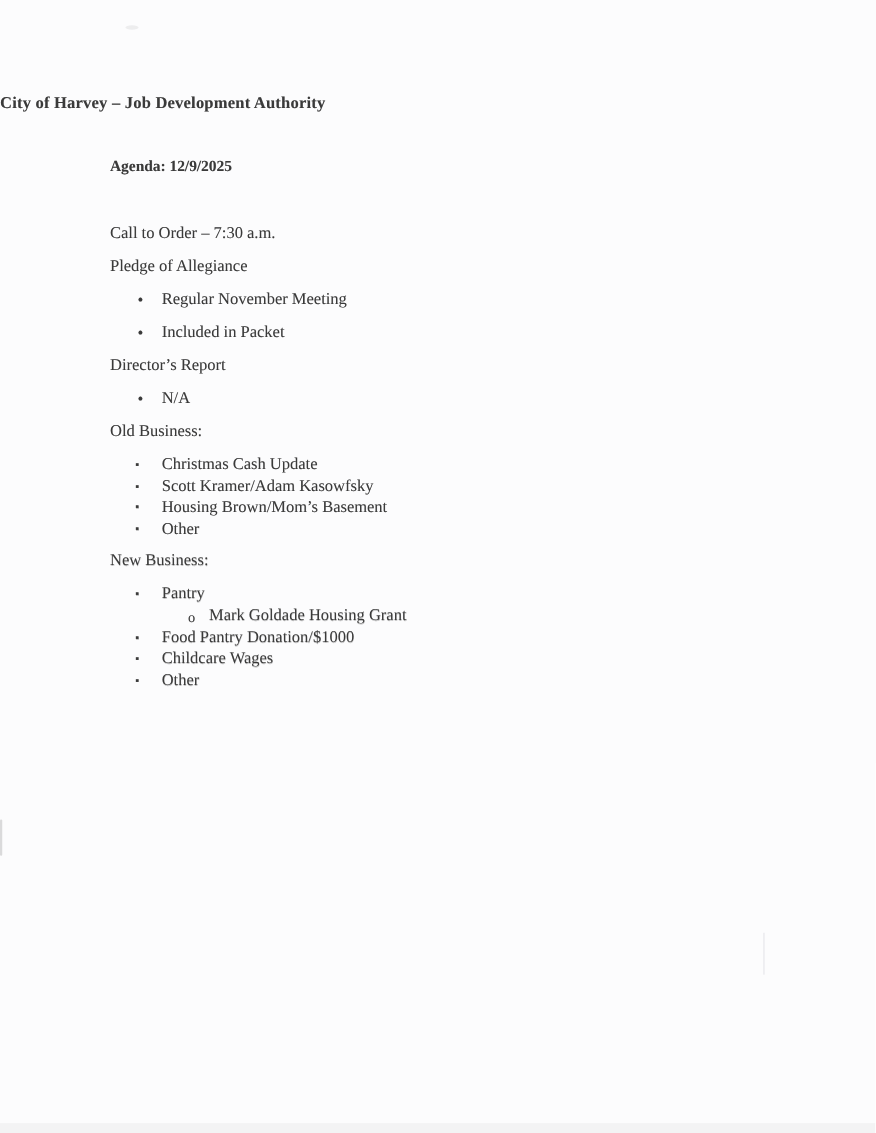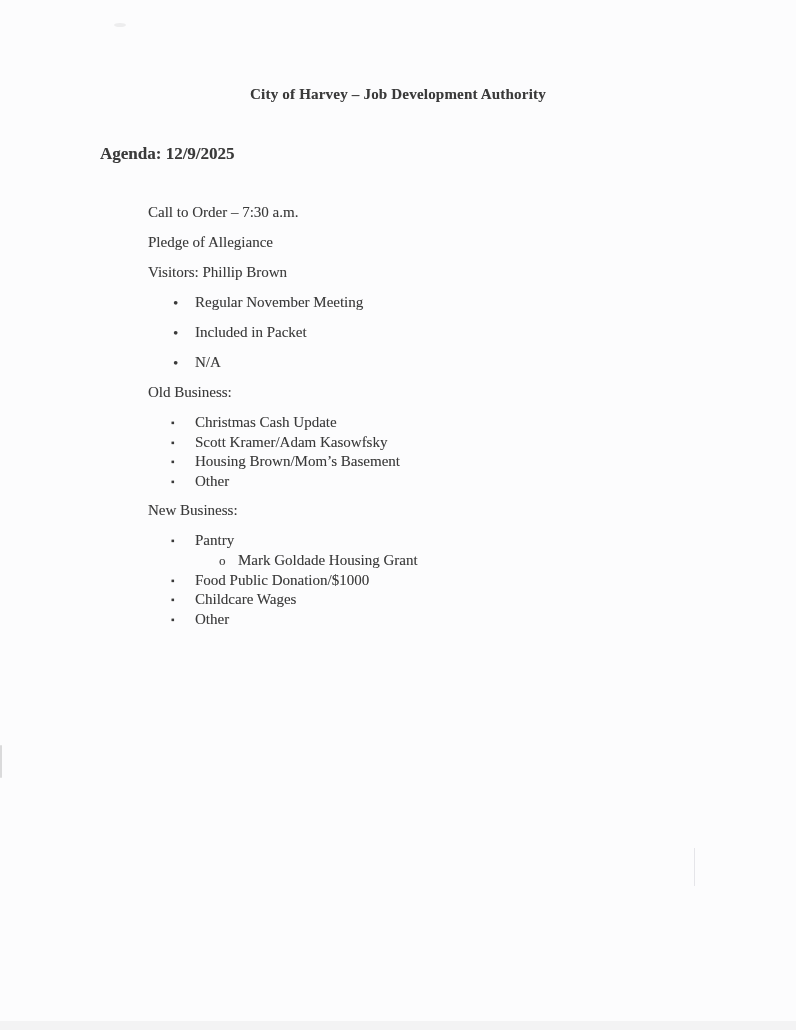--- a/index.html
+++ b/index.html
@@ -14,46 +14,44 @@
     background: #fcfcfd;
     overflow: hidden;
     font-family: "Liberation Serif", serif;
     color: #3a3a3a;
   }
   .doc-title {
     position: absolute;
     top: 86px;
     left: 0;
     width: 100%;
-    text-align: center;
     font-weight: bold;
     font-size: 15px;
     letter-spacing: 0.2px;
     text-shadow: 0.2px 0.2px 0.6px rgba(58,58,58,0.35);
   }
   .agenda-heading {
     position: absolute;
     top: 144px;
     left: 100px;
     font-weight: bold;
-    font-size: 17px;
+    font-size: 14px;
     text-shadow: 0.2px 0.2px 0.6px rgba(58,58,58,0.35);
   }
   .agenda-body {
     position: absolute;
     top: 204px;
     left: 100px;
     right: 40px;
     font-size: 15px;
     text-shadow: 0.2px 0.2px 0.6px rgba(58,58,58,0.3);
   }
   .line {
     display: flex;
     align-items: flex-start;
-    margin-left: 48px;
   }
   .line.plain  { height: 30px; }
   .line.bullet { height: 30px; padding-left: 25px; }
   .line.square { height: 19.5px; padding-left: 23px; }
   .line.circle { height: 20px;  padding-left: 71px; }
   .line.gap-before { margin-top: 10px; }
   .marker { display: inline-block; }
   .bullet .marker { width: 22px; font-size: 15px; line-height: 19px; }
   .square .marker { width: 24px; font-size: 10px; line-height: 18px; }
   .circle .marker { width: 19px; font-size: 13px; line-height: 18px; }
@@ -97,30 +95,30 @@
 
   <div class="agenda-heading">Agenda: 12/9/2025</div>
 
   <div class="agenda-body">
       <div class="line plain">
         <span class="text">Call to Order – 7:30 a.m.</span>
       </div>
       <div class="line plain">
         <span class="text">Pledge of Allegiance</span>
       </div>
-      <div class="line plain">
-        <span class="text">Visitors: Phillip Brown</span>
-      </div>
       <div class="line bullet">
         <span class="marker">•</span>
         <span class="text">Regular November Meeting</span>
       </div>
       <div class="line bullet">
         <span class="marker">•</span>
         <span class="text">Included in Packet</span>
+      </div>
+      <div class="line plain">
+        <span class="text">Director’s Report</span>
       </div>
       <div class="line bullet">
         <span class="marker">•</span>
         <span class="text">N/A</span>
       </div>
       <div class="line plain">
         <span class="text">Old Business:</span>
       </div>
       <div class="line square">
         <span class="marker">▪</span>
@@ -144,21 +142,21 @@
       <div class="line square">
         <span class="marker">▪</span>
         <span class="text">Pantry</span>
       </div>
       <div class="line circle">
         <span class="marker">o</span>
         <span class="text">Mark Goldade Housing Grant</span>
       </div>
       <div class="line square">
         <span class="marker">▪</span>
-        <span class="text">Food Public Donation/$1000</span>
+        <span class="text">Food Pantry Donation/$1000</span>
       </div>
       <div class="line square">
         <span class="marker">▪</span>
         <span class="text">Childcare Wages</span>
       </div>
       <div class="line square">
         <span class="marker">▪</span>
         <span class="text">Other</span>
       </div>
     </div>

